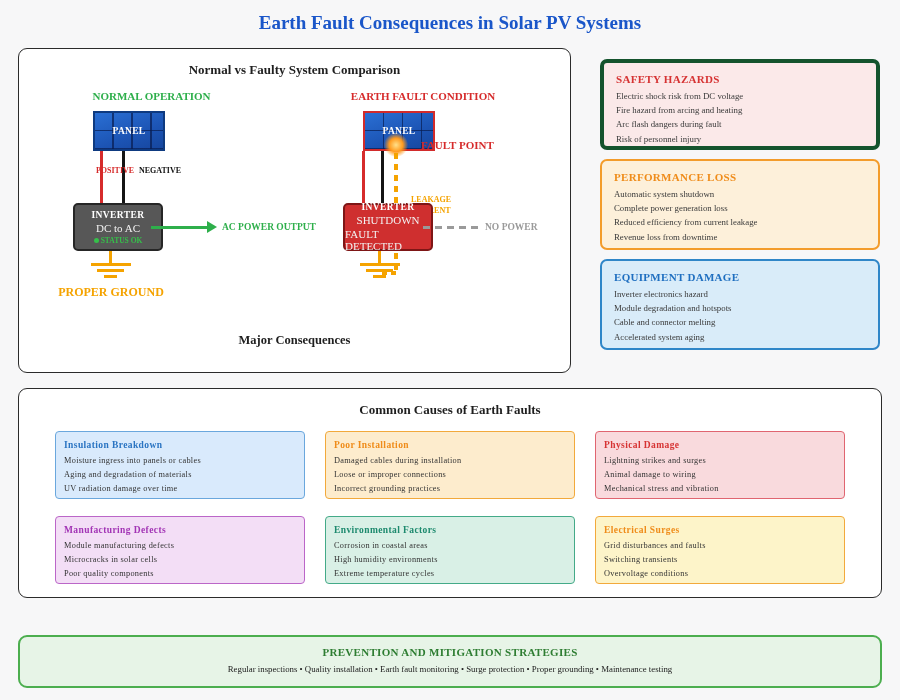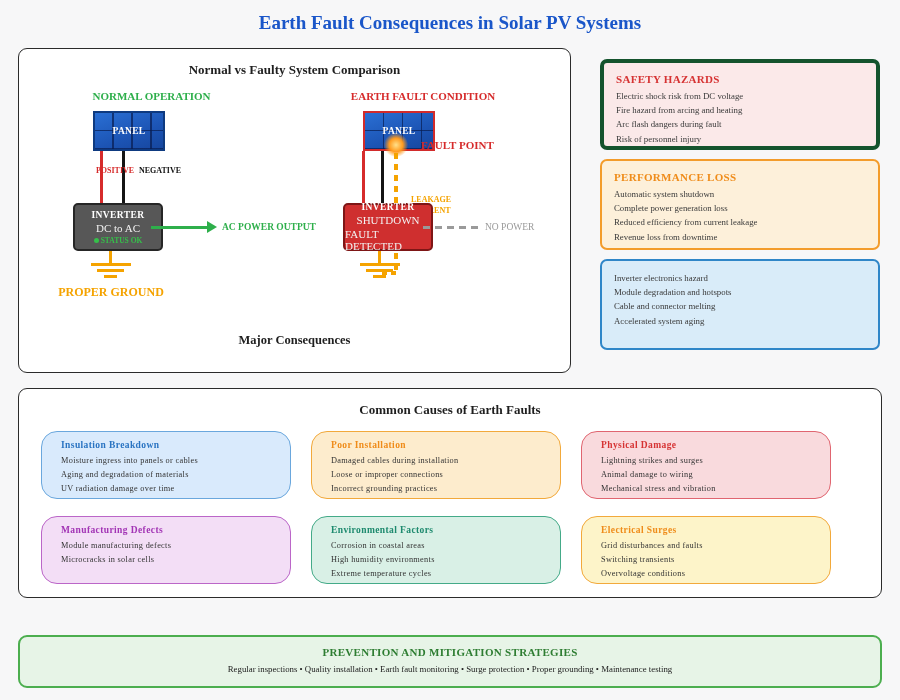--- a/index.html
+++ b/index.html
@@ -73,35 +73,35 @@
     background: repeating-linear-gradient(to bottom, #f5a300 0 6px, transparent 6px 11px); }
   .leak-top { left: 375px; top: 104px; height: 50px; }
   .leak-bottom { left: 375px; top: 204px; height: 22px; }
   .leak-bend { position: absolute; left: 363px; top: 222px; width: 14px; height: 4px;
     background: repeating-linear-gradient(to right, #f5a300 0 5px, transparent 5px 9px); }
   .leak-label { position: absolute; left: 392px; top: 145px; width: 58px;
     font-size: 8px; font-weight: bold; color: #f5a300; line-height: 11px; }
 
   .nopower-line { position: absolute; left: 404px; top: 177px; width: 56px; height: 3px;
     background: repeating-linear-gradient(to right, #9a9a9a 0 7px, transparent 7px 12px); }
-  .nopower-label { position: absolute; left: 466px; top: 173px; font-size: 9.5px; font-weight: normal; color: #9a9a9a; }
+  .nopower-label { position: absolute; left: 466px; top: 173px; font-size: 9.5px; font-weight: bold; color: #9a9a9a; }
 
   
   .cbox { position: absolute; left: 600px; width: 280px; height: 91px; border-radius: 7px; padding: 10px 12px 8px; }
   .cbox .cbox-title { font-size: 11px; font-weight: bold; letter-spacing: .3px; margin-bottom: 4px; }
   .cbox .cbox-item { font-size: 8.8px; color: #3b3b3b; line-height: 14.2px; }
   .cbox-safety { top: 59px; background: #fbe9e9; border: 4px solid #14532d; }
   .cbox-safety .cbox-title { color: #d63333; }
   .cbox-performance { top: 159px; background: #fdf0da; border: 2px solid #f39c2b; }
   .cbox-performance .cbox-title { color: #ef8c1a; }
   .cbox-equipment { top: 259px; background: #d9ecf9; border: 2px solid #2f86c8; }
   .cbox-equipment .cbox-title { color: #1f6fc0; }
 
   
-  .card { position: absolute; width: 250px; height: 68px; border-radius: 16px; padding: 8px 19px 6px; }
+  .card { position: absolute; width: 250px; height: 68px; border-radius: 4px; padding: 8px 8px 6px; margin-left: 14px; }
   .card .card-title { font-size: 9.5px; font-weight: bold; letter-spacing: .4px; margin-bottom: 4px; }
   .card .card-item { font-size: 8.3px; color: #333; line-height: 13.8px; letter-spacing: .3px; }
   .row1 { top: 42px; } .row2 { top: 127px; }
   .col1 { left: 22px; } .col2 { left: 292px; } .col3 { left: 562px; }
   .card-insulation { background: #d9eafc; border: 1.6px solid #6aa7dd; }
   .card-insulation .card-title { color: #2a74c2; }
   .card-poor { background: #fdeccd; border: 1.6px solid #f2a93b; }
   .card-poor .card-title { color: #ef8c1a; }
   .card-physical { background: #f9dadd; border: 1.6px solid #e06570; }
   .card-physical .card-title { color: #d63333; }
@@ -199,20 +199,21 @@
 
   <div class="cbox cbox-performance">
     <div class="cbox-title">PERFORMANCE LOSS</div>
     <div class="cbox-item">Automatic system shutdown</div>
     <div class="cbox-item">Complete power generation loss</div>
     <div class="cbox-item">Reduced efficiency from current leakage</div>
     <div class="cbox-item">Revenue loss from downtime</div>
   </div>
 
   <div class="cbox cbox-equipment">
+    <div class="cbox-title">EQUIPMENT DAMAGE</div>
     <div class="cbox-item">Inverter electronics hazard</div>
     <div class="cbox-item">Module degradation and hotspots</div>
     <div class="cbox-item">Cable and connector melting</div>
     <div class="cbox-item">Accelerated system aging</div>
   </div>
 
   <section class="frame causes">
     <div class="sec-title">Common Causes of Earth Faults</div>
 
     <div class="card card-insulation row1 col1">
@@ -233,20 +234,21 @@
       <div class="card-title">Physical Damage</div>
       <div class="card-item">Lightning strikes and surges</div>
       <div class="card-item">Animal damage to wiring</div>
       <div class="card-item">Mechanical stress and vibration</div>
     </div>
 
     <div class="card card-manufacturing row2 col1">
       <div class="card-title">Manufacturing Defects</div>
       <div class="card-item">Module manufacturing defects</div>
       <div class="card-item">Microcracks in solar cells</div>
+      <div class="card-item">Poor quality components</div>
     </div>
 
     <div class="card card-environmental row2 col2">
       <div class="card-title">Environmental Factors</div>
       <div class="card-item">Corrosion in coastal areas</div>
       <div class="card-item">High humidity environments</div>
       <div class="card-item">Extreme temperature cycles</div>
     </div>
 
     <div class="card card-electrical row2 col3">

